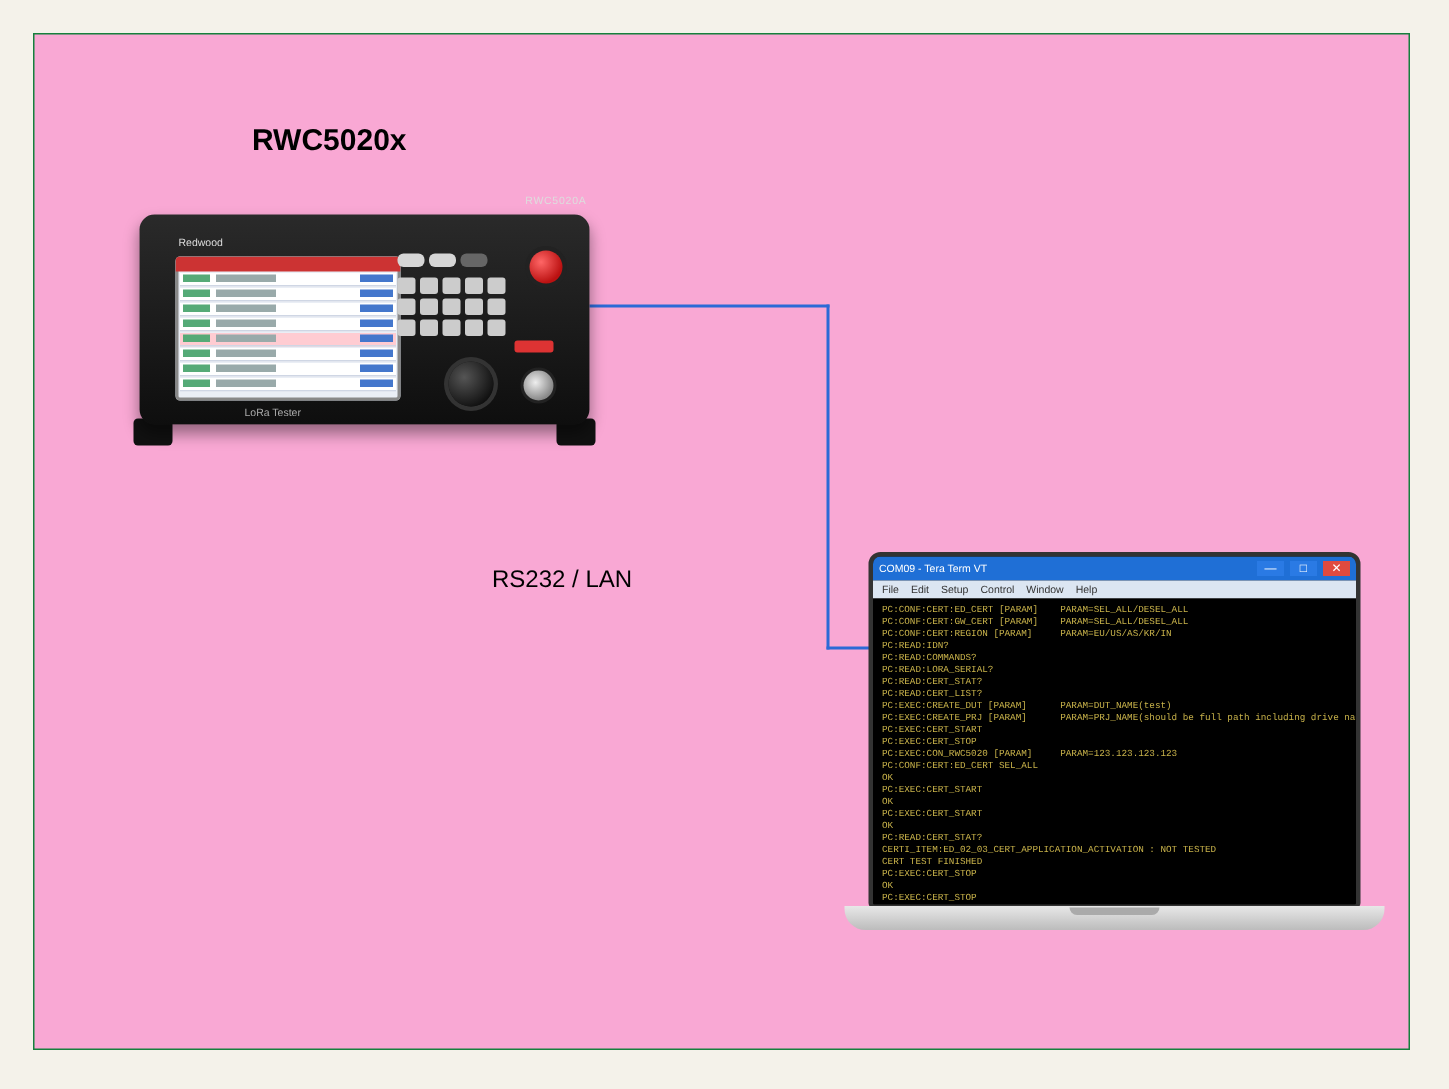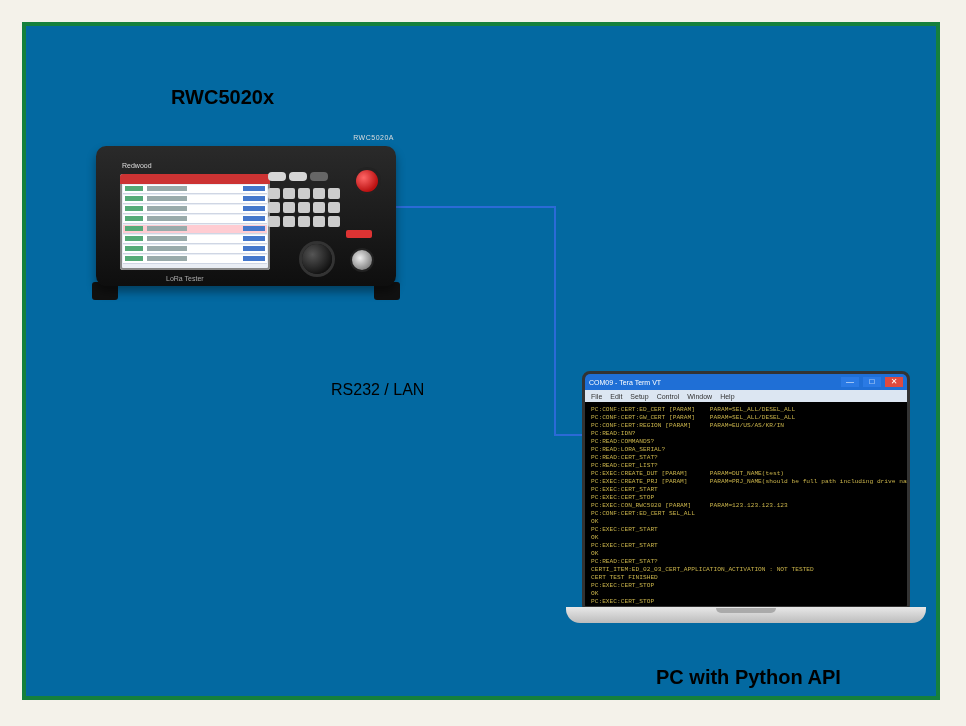--- a/index.html
+++ b/index.html
@@ -9,22 +9,22 @@
     height: 726px;
     background: #f4f2ea;
     font-family: Arial, sans-serif;
   }
   .frame {
     position: absolute;
     left: 22px;
     top: 22px;
     width: 918px;
     height: 678px;
-    border: 4px solid #15803d;
-    background: #0369a1;
+    border: 1px solid #15803d;
+    background: #f9a8d4;
     box-sizing: border-box;
   }
   
   .label-device {
     position: absolute;
     left: 145px;
     top: 60px;
     font-weight: bold;
     font-size: 20px;
     color: #000;
@@ -152,21 +152,20 @@
     padding:4px 6px; white-space:pre; overflow:hidden;
   }
 </style>
 </head>
 <body>
 
 <div class="frame">
 
   <div class="label-device">RWC5020x</div>
   <div class="label-conn">RS232 / LAN</div>
-  <div class="label-pc">PC with Python API</div>
 
   <div class="w1"></div>
   <div class="w2"></div>
   <div class="w3"></div>
 
   <div class="device">
     <div class="dev-foot l"></div>
     <div class="dev-foot r"></div>
     <div class="dev-body">
       <div class="dev-brand">Redwood</div>

